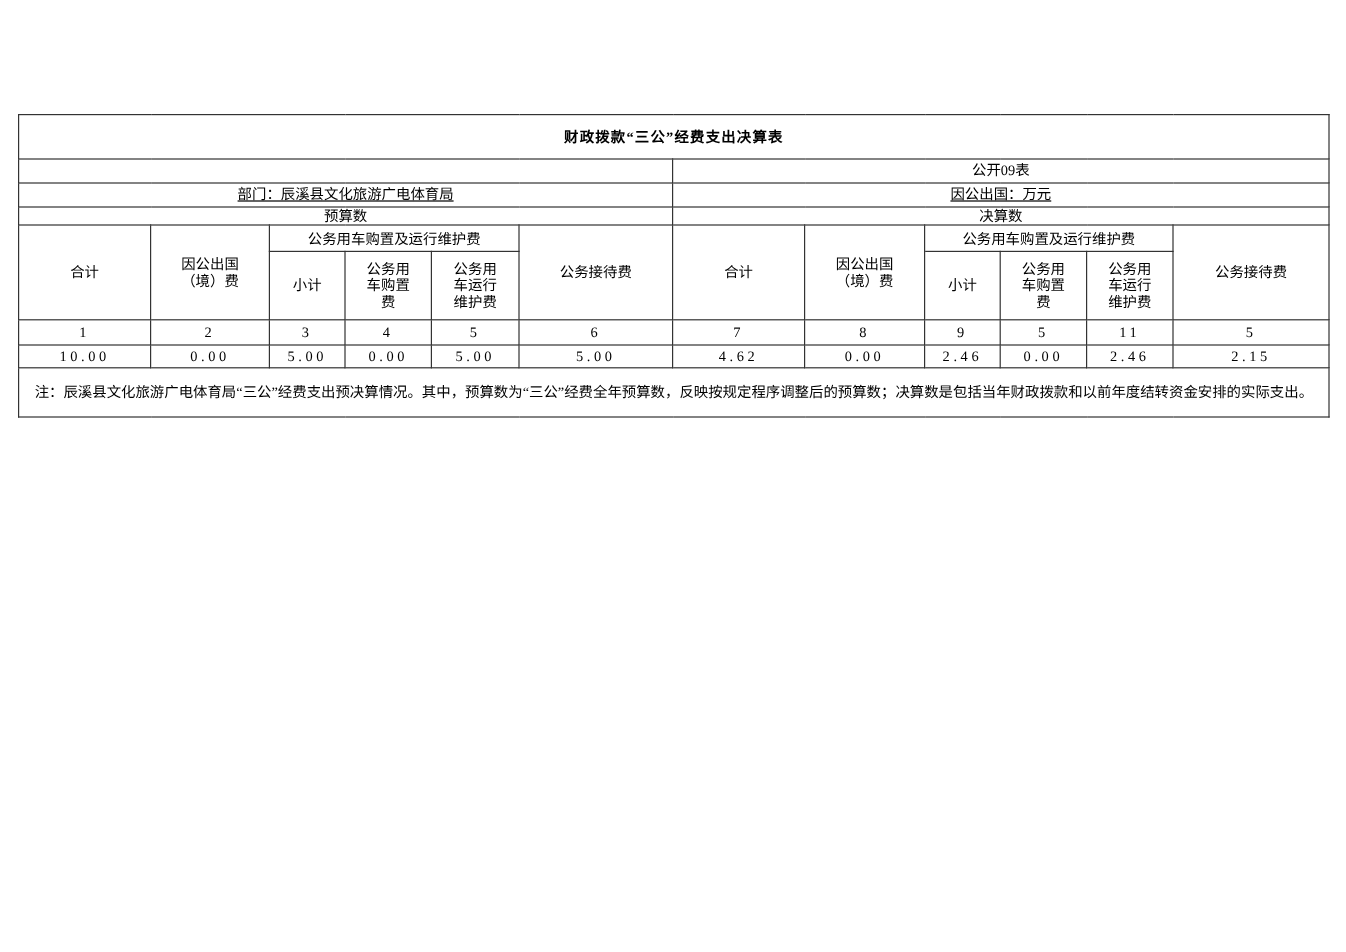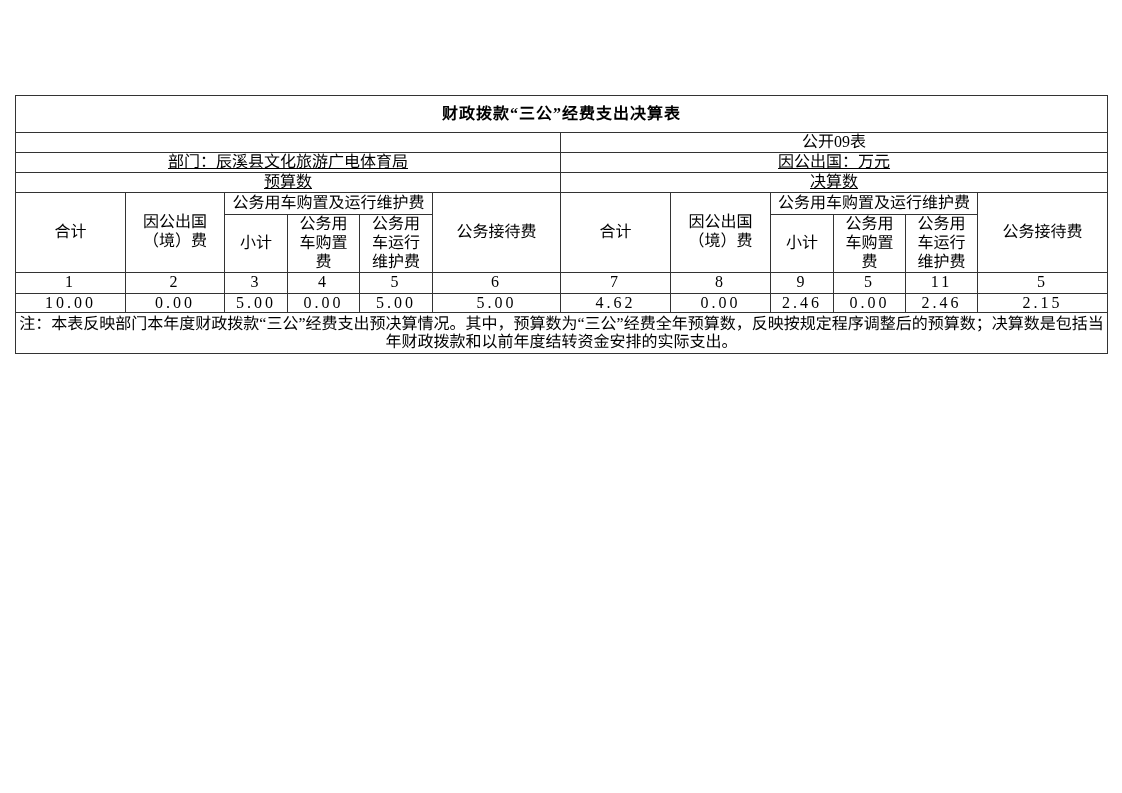--- a/index.html
+++ b/index.html
@@ -17,39 +17,39 @@
     position: absolute;
     left: 15px;
     top: 95px;
     width: 1092px;
     border-collapse: collapse;
     table-layout: fixed;
   }
   table.doc-table td {
     border: 1px solid #333333;
     font-family: "Liberation Serif", "DejaVu Serif", serif;
-    font-size: 16px;
+    font-size: 12px;
     color: #000000;
     text-align: center;
     vertical-align: middle;
     padding: 0;
     line-height: 1.18;
     overflow: hidden;
   }
   
   td.b-top    { border-top-color:    #c0c0c0; }
   td.b-left   { border-left-color:   #c0c0c0; }
   td.b-right  { border-right-color:  #c0c0c0; }
   td.b-bottom { border-bottom-color: #c0c0c0; }
   td.thick-bottom { border-bottom: 2px solid #000000; }
 
   tr.rA { height: 37px; }
   tr.rB { height: 20px; }
   tr.rC { height: 20px; text-decoration: underline; }
-  tr.rD { height: 15px; text-decoration: underline; }
+  tr.rD { height: 15px; }
   tr.rE { height: 22px; }
   tr.rF { height: 57px; }
   tr.rG { height: 21px; }
   tr.rH { height: 19px; }
   tr.rI { height: 41px; }
 
   td.title-cell {
     font-size: 24px;
     font-weight: bold;
     letter-spacing: 1px;
@@ -179,17 +179,17 @@
       <td class="num val thick-bottom">5.00</td>
       <td class="num val thick-bottom">4.62</td>
       <td class="num val thick-bottom">0.00</td>
       <td class="num val thick-bottom">2.46</td>
       <td class="num val thick-bottom">0.00</td>
       <td class="num val thick-bottom">2.46</td>
       <td class="num val thick-bottom b-right">2.15</td>
     </tr>
 
     <tr class="rI">
-      <td colspan="12" class="note-cell b-left b-right b-bottom">注：本表反映部门本年度财政拨款“三公”经费支出预决算情况。其中，预算数为“三公”经费全年预算数，反映按规定程序调整后的预算数；决算数是包括当年财政拨款和以前年度结转资金安排的实际支出。</td>
+      <td colspan="12" class="note-cell b-left b-right b-bottom">注：辰溪县文化旅游广电体育局“三公”经费支出预决算情况。其中，预算数为“三公”经费全年预算数，反映按规定程序调整后的预算数；决算数是包括当年财政拨款和以前年度结转资金安排的实际支出。</td>
     </tr>
   </tbody>
     </table>
 </div>
 
 </body></html>

